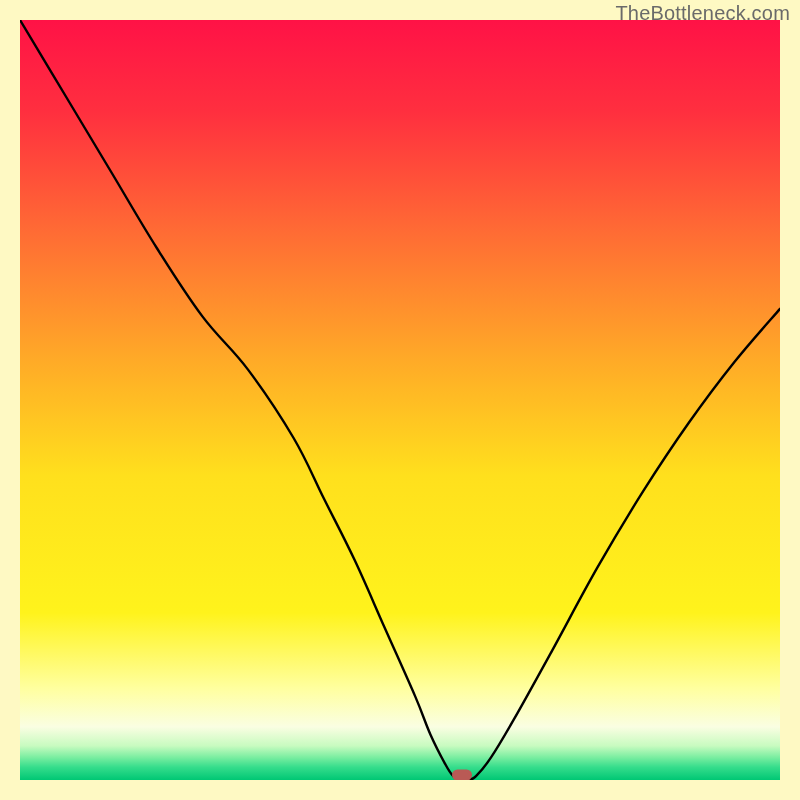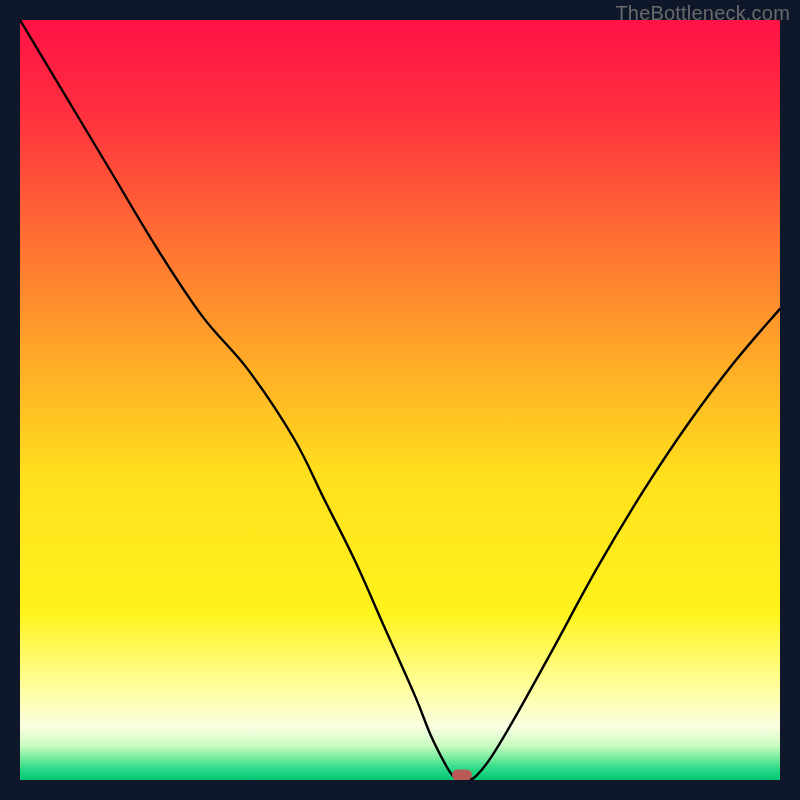--- a/index.html
+++ b/index.html
@@ -10,21 +10,21 @@
     background: #000;
     overflow: hidden;
     font-family: Arial, Helvetica, sans-serif;
   }
   .frame {
     position: absolute;
     left: 0;
     top: 0;
     width: 800px;
     height: 800px;
-    background: #0f172a;
+    background: #fef9c3;
     text-align: center;
   }
   .plot {
     position: absolute;
     left: 20px;
     top: 20px;
     width: 760px;
     height: 760px;
     overflow: hidden;
   }

